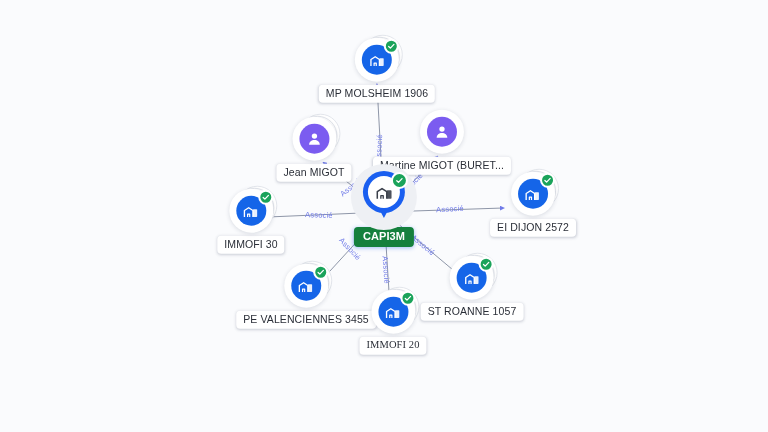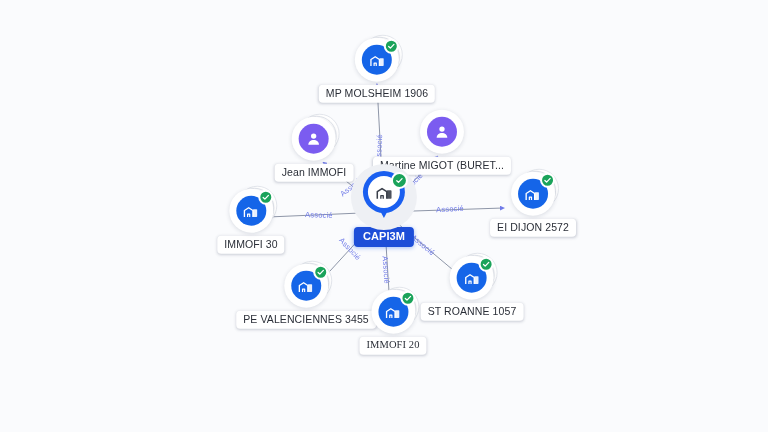--- a/index.html
+++ b/index.html
@@ -145,21 +145,21 @@
     border-radius: 4px;
     box-shadow: 0 1px 3px rgba(40,50,80,.22);
     padding: 3px 7px 4px 7px;
     font-size: 10.5px;
     color: #2b2f38;
     letter-spacing: .1px;
     white-space: nowrap;
     line-height: 1;
   }
   .node-label.primary {
-    background: #1d4ed8;
+    background: #15803d;
     color: #ffffff;
     font-weight: bold;
     font-size: 11px;
     box-shadow: 0 1px 4px rgba(26,95,240,.38);
     padding: 4px 9px 5px 9px;
     margin-top: 6px;
   }
 
   
   .edge-label {
@@ -232,21 +232,21 @@
           <div class="stack-card s2"></div>
           <div class="circle-node">
             <div class="inner-disc person">
               <svg width="16" height="16" viewBox="0 0 24 24" fill="#fff">
                 <circle cx="12" cy="8" r="4"></circle>
                 <path d="M4 21c0-4.4 3.6-7 8-7s8 2.6 8 7z"></path>
               </svg>
             </div>
           </div>
         </div>
-        <div class="node-label">Jean IMMOFI</div>
+        <div class="node-label">Jean MIGOT</div>
       </div>
       <div class="node" style="left: 442px; top: 142px;">
         <div class="node-glyph-wrap">
           <div class="circle-node">
             <div class="inner-disc person">
               <svg width="16" height="16" viewBox="0 0 24 24" fill="#fff">
                 <circle cx="12" cy="8" r="4"></circle>
                 <path d="M4 21c0-4.4 3.6-7 8-7s8 2.6 8 7z"></path>
               </svg>
             </div>

